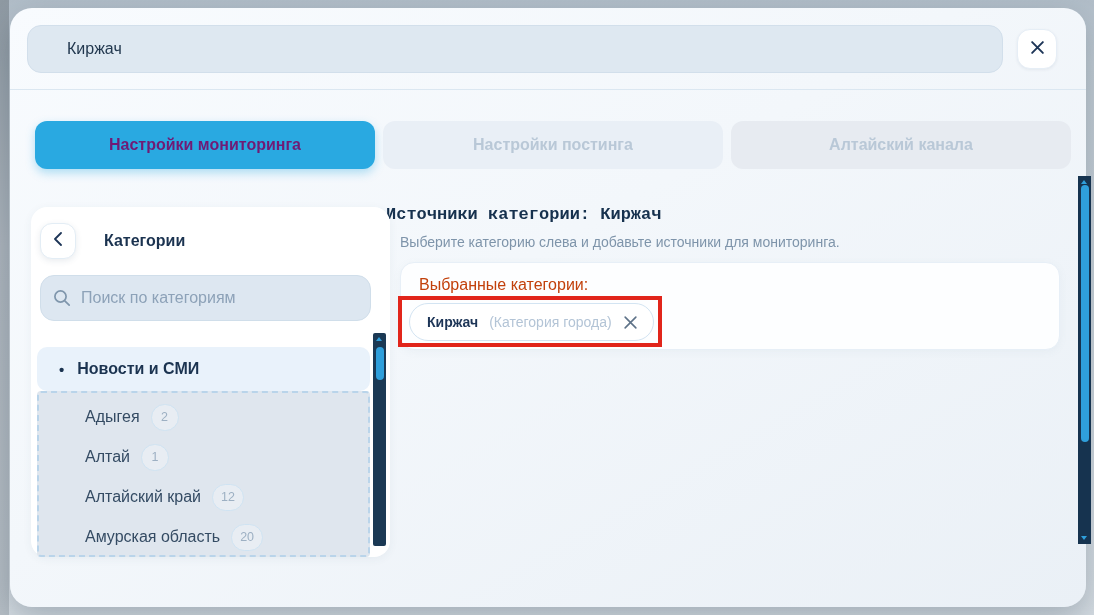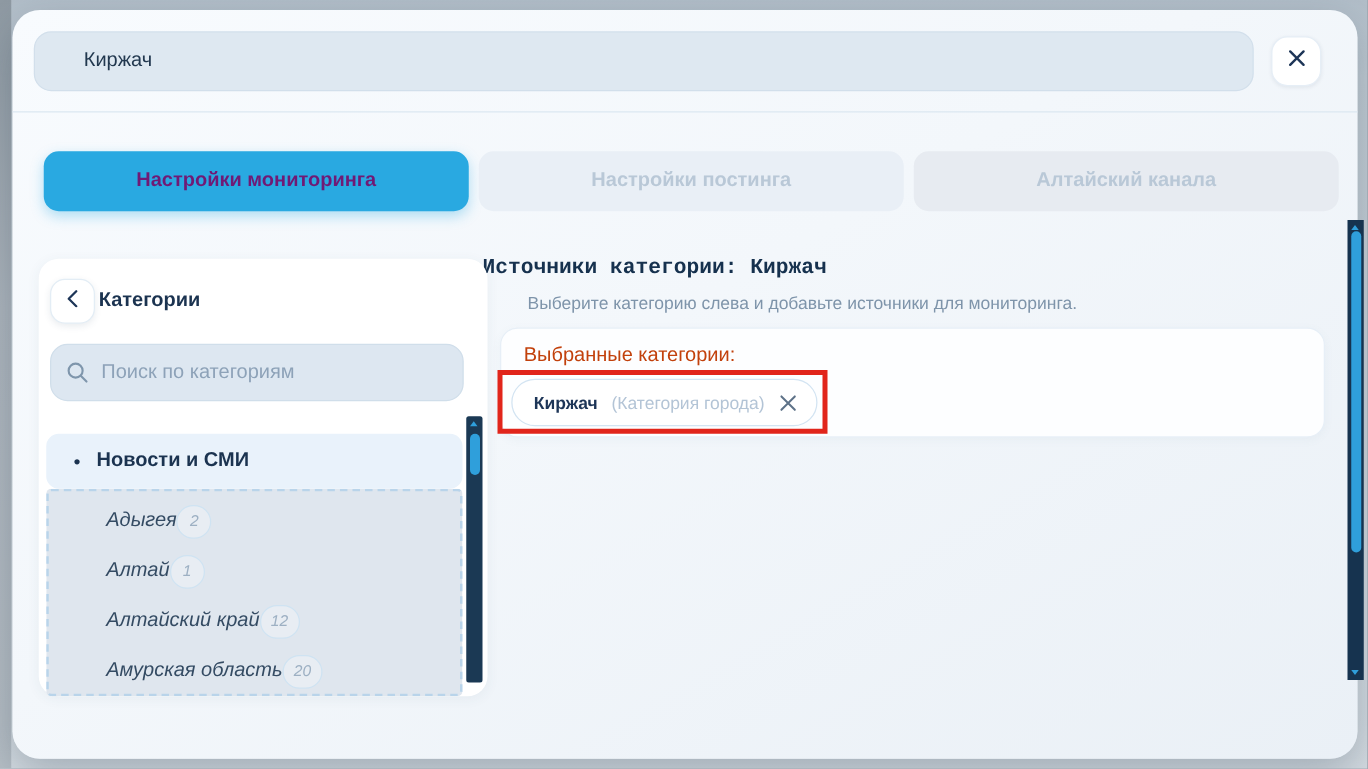--- a/index.html
+++ b/index.html
@@ -29,53 +29,53 @@
   .tab.active { background:#29a9e1; color:#701a75; box-shadow:0 4px 10px rgba(41,169,225,.35); }
   .tab.inactive-1 { background:#e9eff6; color:#b9c8d7; }
   .tab.inactive-2 { background:#e7ebf1; color:#b9c8d7; }
 
   
   .sidebar { position:absolute; left:21px; top:199px; width:359px; height:350px; background:#fff;
            border-radius:16px; box-shadow:0 2px 10px rgba(50,80,110,.06); z-index:5; }
   .back-btn { position:absolute; left:9px; top:16px; width:36px; height:36px; border-radius:12px;
            background:#fff; border:1px solid #e3edf5; box-shadow:0 2px 6px rgba(40,70,100,.10);
            display:flex; align-items:center; justify-content:center; cursor:pointer; }
-  .sidebar-title { position:absolute; left:48px; top:16px; height:36px; line-height:36px;
+  .sidebar-title { position:absolute; left:73px; top:16px; height:36px; line-height:36px;
            font-weight:bold; font-size:16px; color:#1b3350; }
   .cat-search { position:absolute; left:9px; top:68px; width:331px; height:46px; background:#dde7f1;
            border:1px solid #d0deea; border-radius:14px; display:flex; align-items:center;
            gap:10px; padding:0 12px; }
   .cat-search input { border:none; background:transparent; outline:none; font-size:16px; width:100%;
            color:#000000; font-family:"Liberation Sans",sans-serif; }
   .cat-search input::placeholder { color:#8da2b8; opacity:1; }
   .group-header { position:absolute; left:6px; top:140px; width:333px; height:44px; background:#e9f2fb;
            border-radius:10px; display:flex; align-items:center; gap:13px; padding-left:22px;
            font-weight:bold; font-size:16px; color:#1b3350; cursor:pointer; }
   .group-bullet { font-size:15px; color:#1b3350; }
   .cat-list { position:absolute; left:6px; top:184px; width:333px; height:166px; background:#dfe6ee;
            border:2px dashed #b9d4ea; border-radius:4px; overflow:hidden; padding:4px 0 0 46px; }
-  .cat-item { height:40px; display:flex; align-items:center; cursor:pointer;font-style:italic; }
+  .cat-item { height:40px; display:flex; align-items:center; gap:11px; cursor:pointer; }
   .cat-item .lbl { font-size:16px; color:#344b63; }
   .cat-badge { min-width:28px; height:27px; padding:0 8px; border:1px solid #cfe3f2; border-radius:999px;
            color:#9db0c3; font-size:12.5px; display:flex; align-items:center; justify-content:center;
            background:rgba(255,255,255,.3); }
   .sb-scroll { position:absolute; left:342px; top:126px; width:13px; height:213px; background:#1b3954;
            border-radius:2px; }
   .sb-thumb { position:absolute; left:2.5px; top:14px; width:8px; height:33px; background:#2f9fdb;
            border-radius:4px; cursor:grab; }
   .arr-up { position:absolute; left:3px; top:4px; width:0; height:0;
            border-left:3.5px solid transparent; border-right:3.5px solid transparent;
            border-bottom:4px solid #2f9fdb; }
   .arr-down { position:absolute; left:3px; bottom:4px; width:0; height:0;
            border-left:3.5px solid transparent; border-right:3.5px solid transparent;
            border-top:4px solid #2f9fdb; }
 
   
   .main-title { position:absolute; left:376px; top:197px; font-weight:bold; font-size:17px; color:#16314e;font-family:Liberation Mono, monospace; }
-  .main-subtitle { position:absolute; left:390px; top:226px; font-size:14px; color:#7e94aa;margin-left:22px; }
+  .main-subtitle { position:absolute; left:390px; top:226px; font-size:14px; color:#7e94aa; }
   .panel { position:absolute; left:390px; top:254px; width:660px; height:88px; background:#fdfeff;
            border:1px solid #e7eff7; border-radius:14px; box-shadow:0 2px 8px rgba(100,130,160,.06); }
   .panel-label { position:absolute; left:18px; top:13px; font-size:16px; color:#c2410c; }
   .chip { position:absolute; left:8px; top:40px; height:38px; border:1px solid #d3e4f2; border-radius:19px;
            background:#fff; display:inline-flex; align-items:center; gap:11px; padding:0 15px 0 17px; }
   .chip-name { font-weight:bold; font-size:14px; color:#1d3557; }
   .chip-type { font-size:14px; color:#b3c4d6; }
   .chip-x { display:flex; align-items:center; cursor:pointer; }
   .annotation { position:absolute; left:388px; top:288px; width:264px; height:51px;
            border:4px solid #e1251b; z-index:30; pointer-events:none; }

